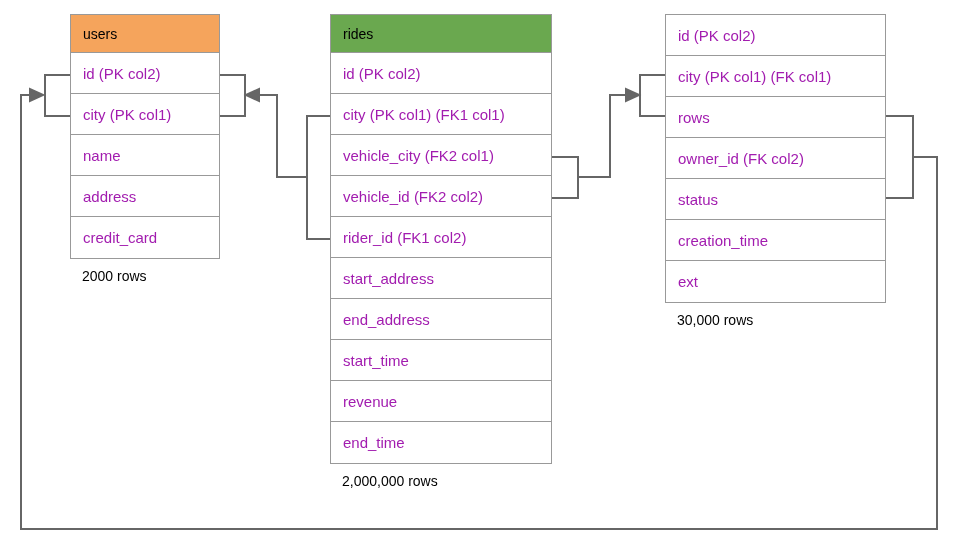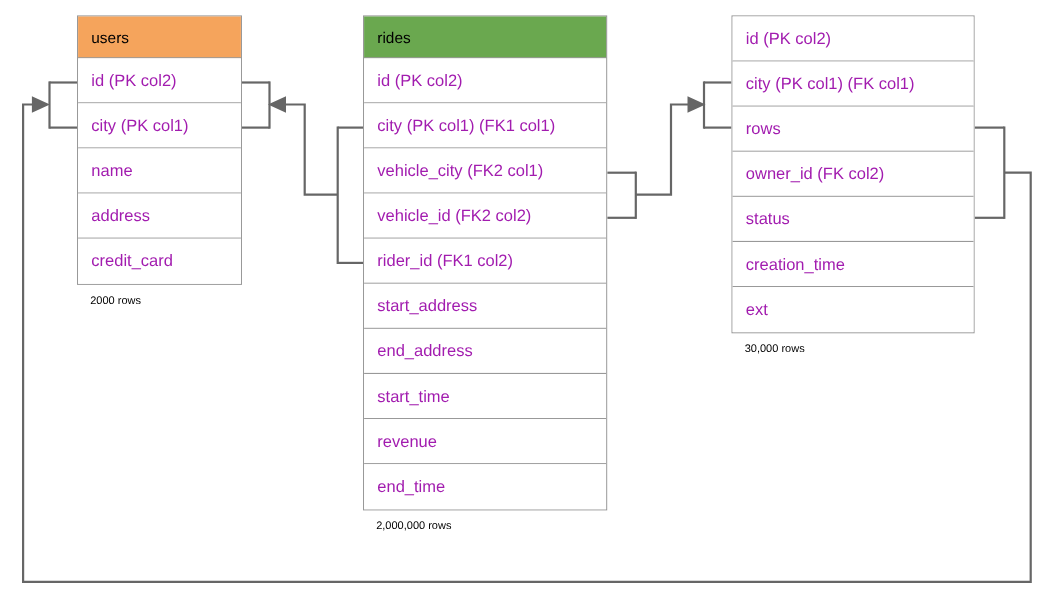--- a/index.html
+++ b/index.html
@@ -50,21 +50,21 @@
     color: #a21caf;
     background: #ffffff;
     white-space: nowrap;
   }
   .tbl-row:last-child {
     border-bottom: none;
   }
   .row-count {
     margin-top: 9px;
     padding-left: 12px;
-    font-size: 10px;
+    font-size: 14px;
     color: #000000;
   }
   
   #tbl-users    { left: 70px;  top: 14px; width: 150px; }
   #tbl-rides    { left: 330px; top: 14px; width: 222px; }
   #tbl-vehicles { left: 665px; top: 14px; width: 221px; }
   .db-table { width: 100%; box-sizing: border-box; }
 </style>
 </head>
 <body>

